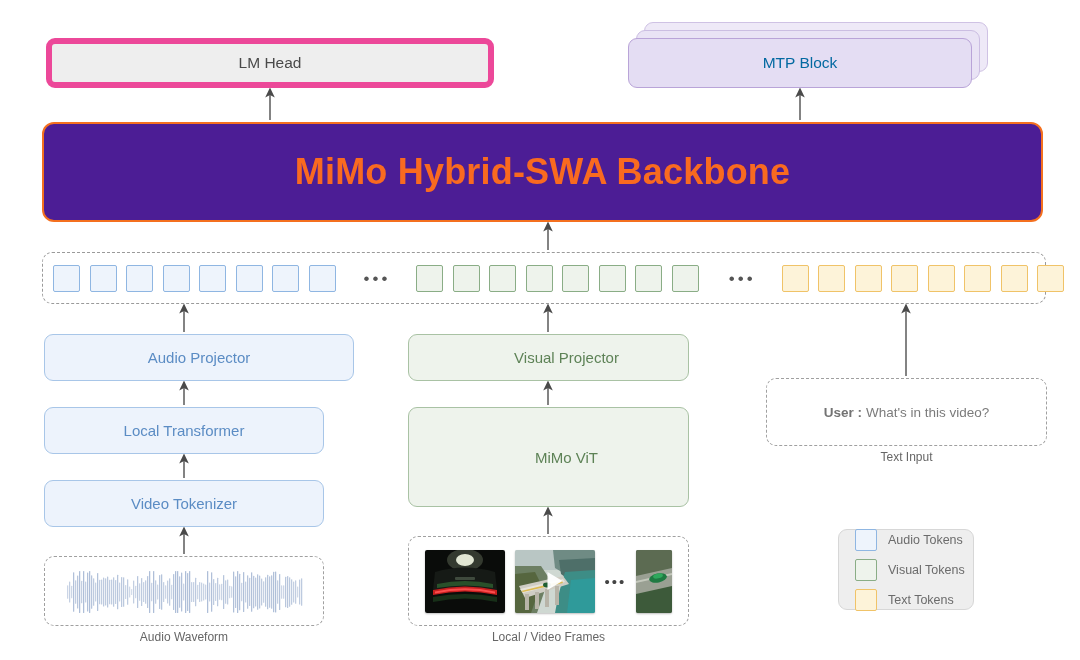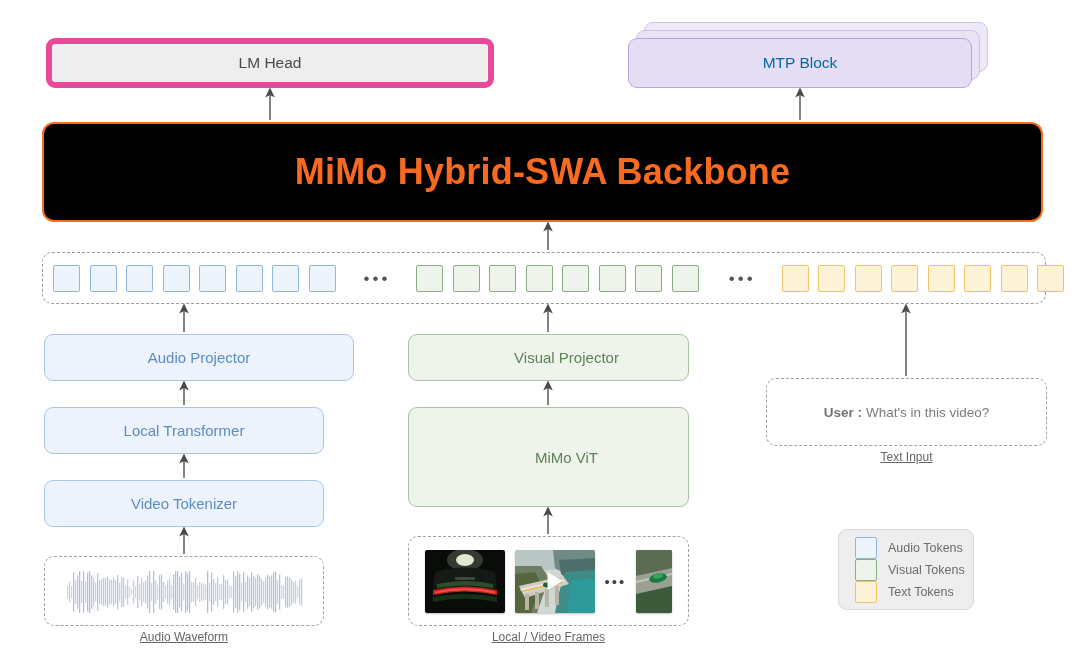--- a/index.html
+++ b/index.html
@@ -23,21 +23,21 @@
     border-radius:9px;border:1px solid #c3aede;background:#e7e0f4;
   }
   #mtp-card-back{left:644px;top:22px;width:344px;height:50px;background:#eee9f7;border-color:#cfc2e4;}
   #mtp-card-mid{left:636px;top:30px;width:344px;height:50px;background:#e9e3f5;border-color:#cbbee2;}
   #mtp-card-front{left:628px;top:38px;width:344px;height:50px;background:#e4ddf3;border-color:#b9a4d8;
     color:#0369a1;font-size:15.5px;}
 
   
   #backbone{
     left:42px;top:122px;width:1001px;height:100px;
-    background:#000000;border:2.5px solid #f4701f;border-radius:12px;
+    background:#4c1d95;border:2.5px solid #f4701f;border-radius:12px;
     color:#f96a20;font-size:36px;font-weight:600;letter-spacing:.2px;
   }
 
   
   #token-strip{
     left:42px;top:252px;width:1004px;height:52px;
     border:1.6px dashed #9a9a9a;border-radius:10px;
     display:flex;align-items:center;padding:0 10px;gap:0;
   }
   .tok-group{display:flex;gap:9.5px;}
@@ -65,21 +65,21 @@
   #visual-projector{left:408px;top:334px;width:281px;height:47px;}
   #mimo-vit{left:408px;top:407px;width:281px;height:100px;}
 
   
   .dash-box{border:1.5px dashed #a0a0a0;border-radius:10px;}
   #audio-waveform-box{left:44px;top:556px;width:280px;height:70px;}
   #frames-box{left:408px;top:536px;width:281px;height:90px;}
   #text-input-box{left:766px;top:378px;width:281px;height:68px;}
 
   .caption{
-    font-size:12px;color:#666;text-align:center;text-decoration:underline;
+    font-size:12px;color:#666;text-align:center;
   }
   #audio-caption{left:44px;top:630px;width:280px;}
   #frames-caption{left:408px;top:630px;width:281px;}
   #text-caption{left:766px;top:450px;width:281px;}
 
   
   #waveform-svg{position:absolute;left:22px;top:13px;}
 
   
   #frames-inner{
@@ -105,21 +105,21 @@
     font-size:13.5px;
   }
   #user-label{font-weight:bold;color:#737373;}
   #user-query{color:#7b7b7b;margin-left:4px;}
 
   
   #legend{
     left:838px;top:529px;width:136px;height:81px;
     background:#eeeeee;border:1px solid #d7d7d7;border-radius:9px;
     display:flex;flex-direction:column;justify-content:center;
-    padding:0 0 0 16px;
+    padding:0 0 0 16px;gap:8px;
   }
   .legend-row{display:flex;align-items:center;gap:11px;}
   .legend-swatch{width:20px;height:20px;border-radius:2px;border:1.4px solid;flex:none;}
   .legend-swatch.audio{background:#eef4fc;border-color:#8fb6e2;}
   .legend-swatch.visual{background:#eef3ec;border-color:#8aad86;}
   .legend-swatch.text{background:#fdf3d9;border-color:#f0c368;}
   .legend-label{font-size:12.5px;color:#6b6b6b;}
 
   
   #arrow-layer{position:absolute;left:0;top:0;width:1080px;height:660px;pointer-events:none;}

